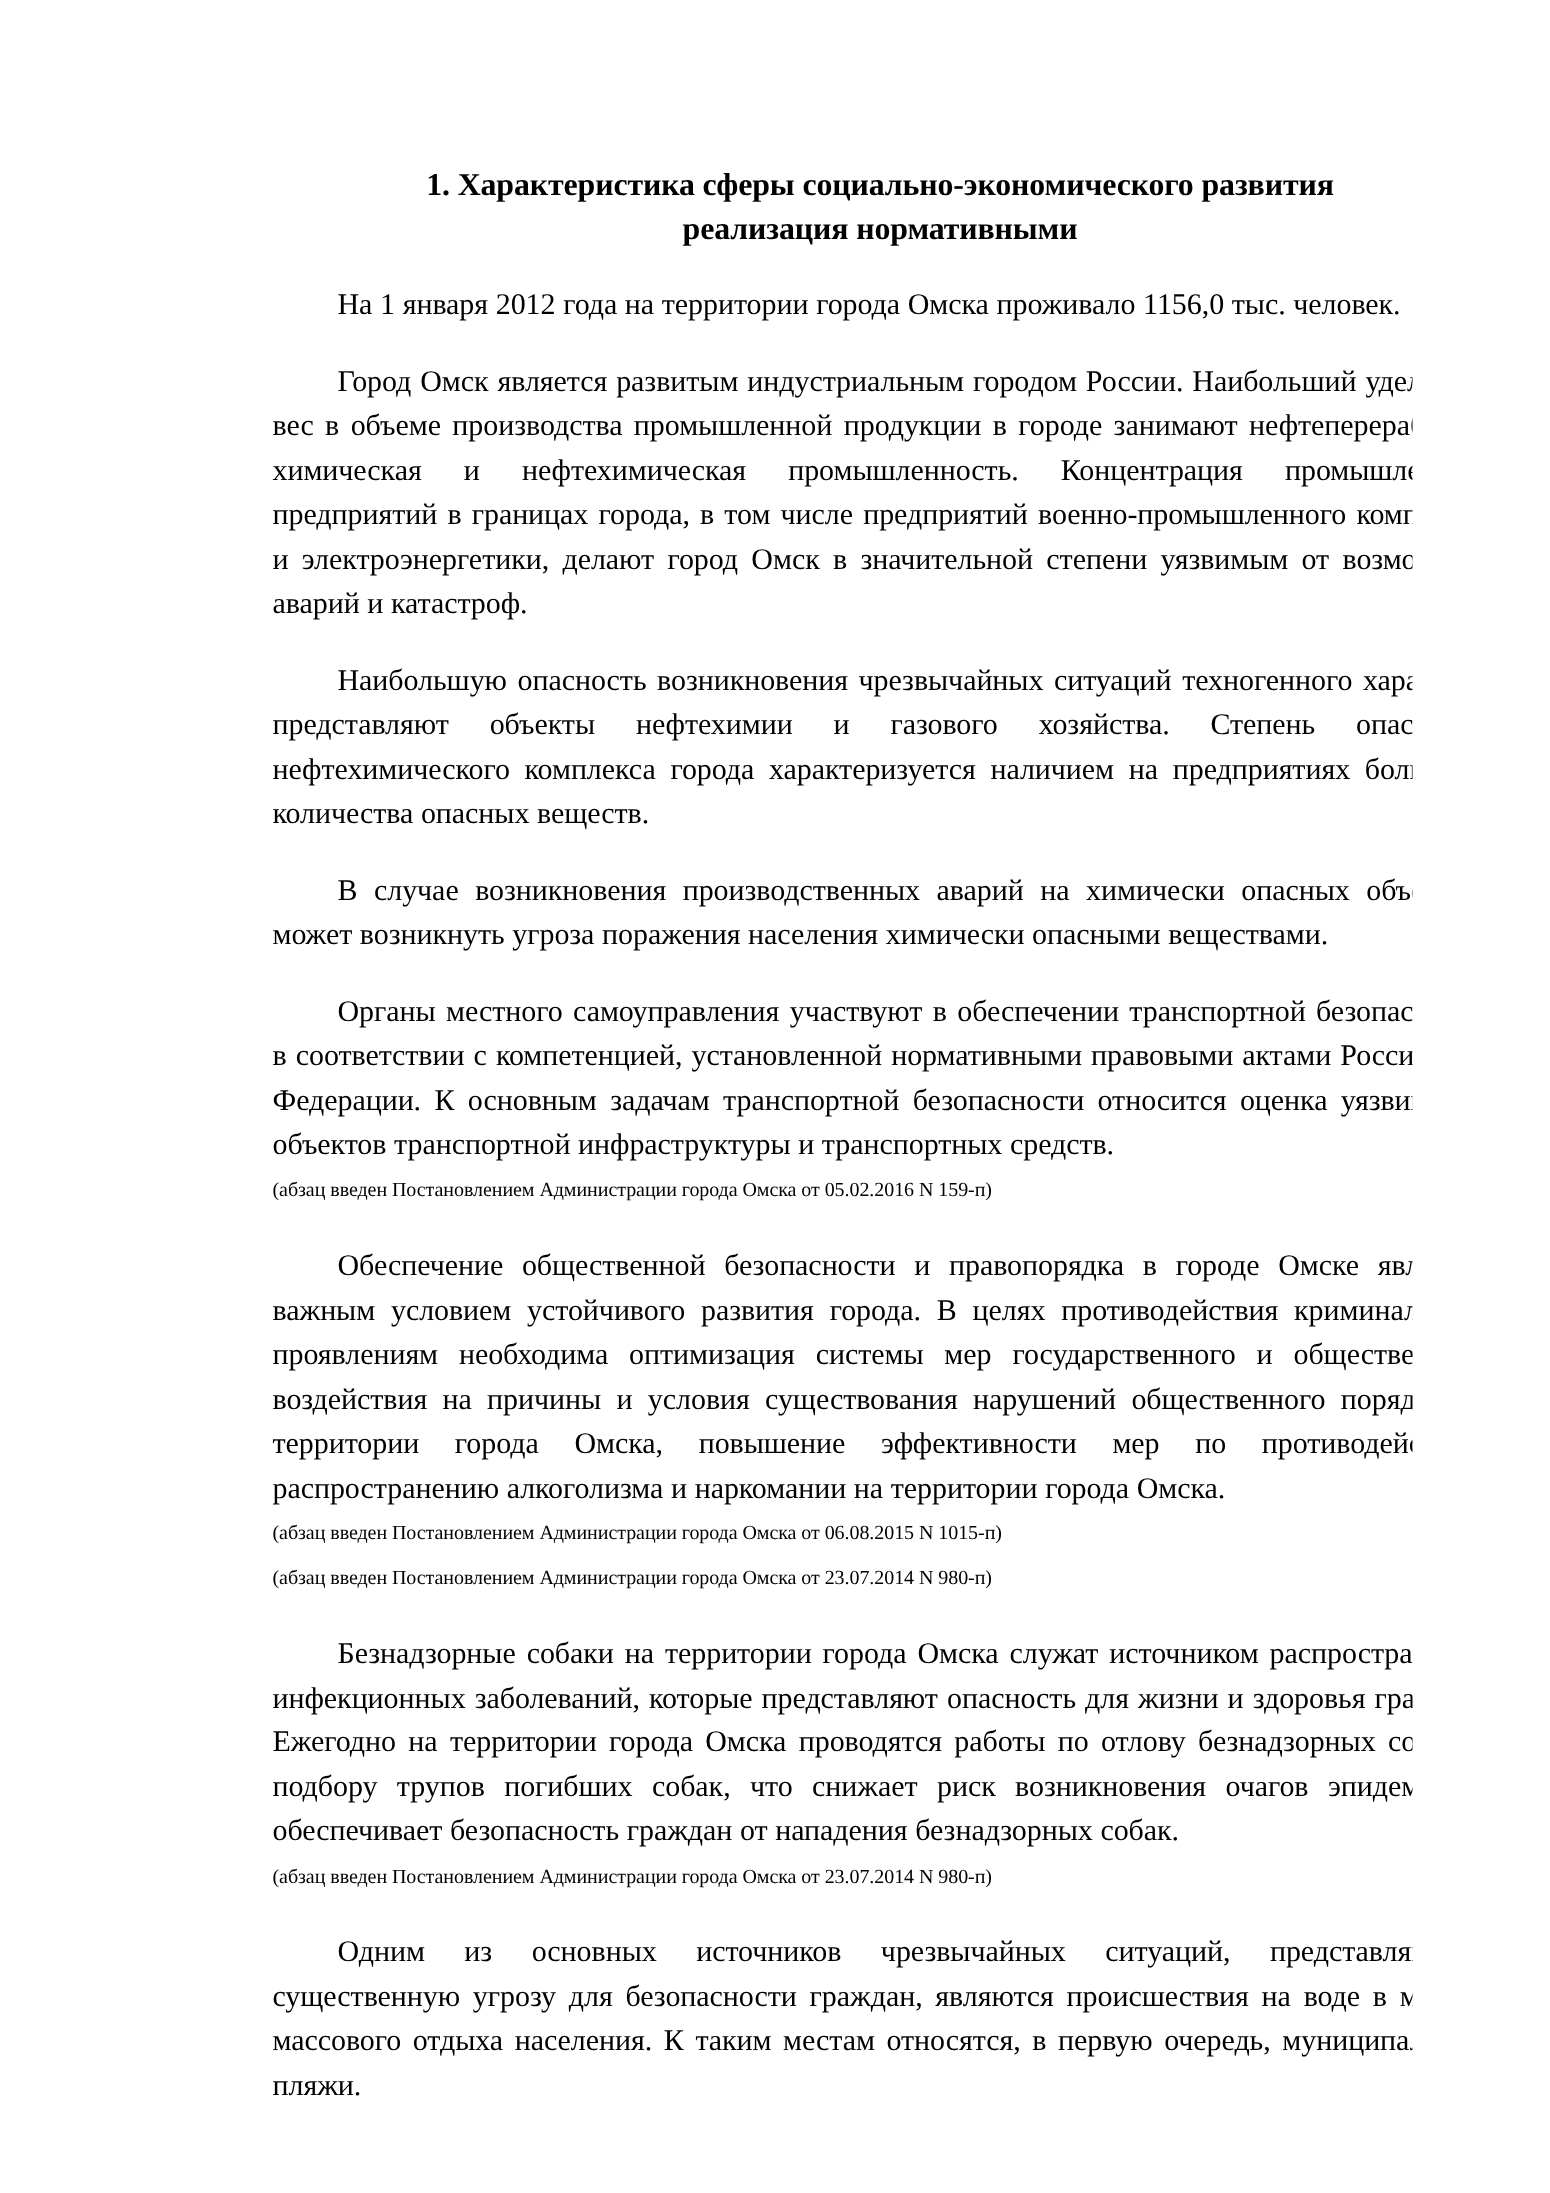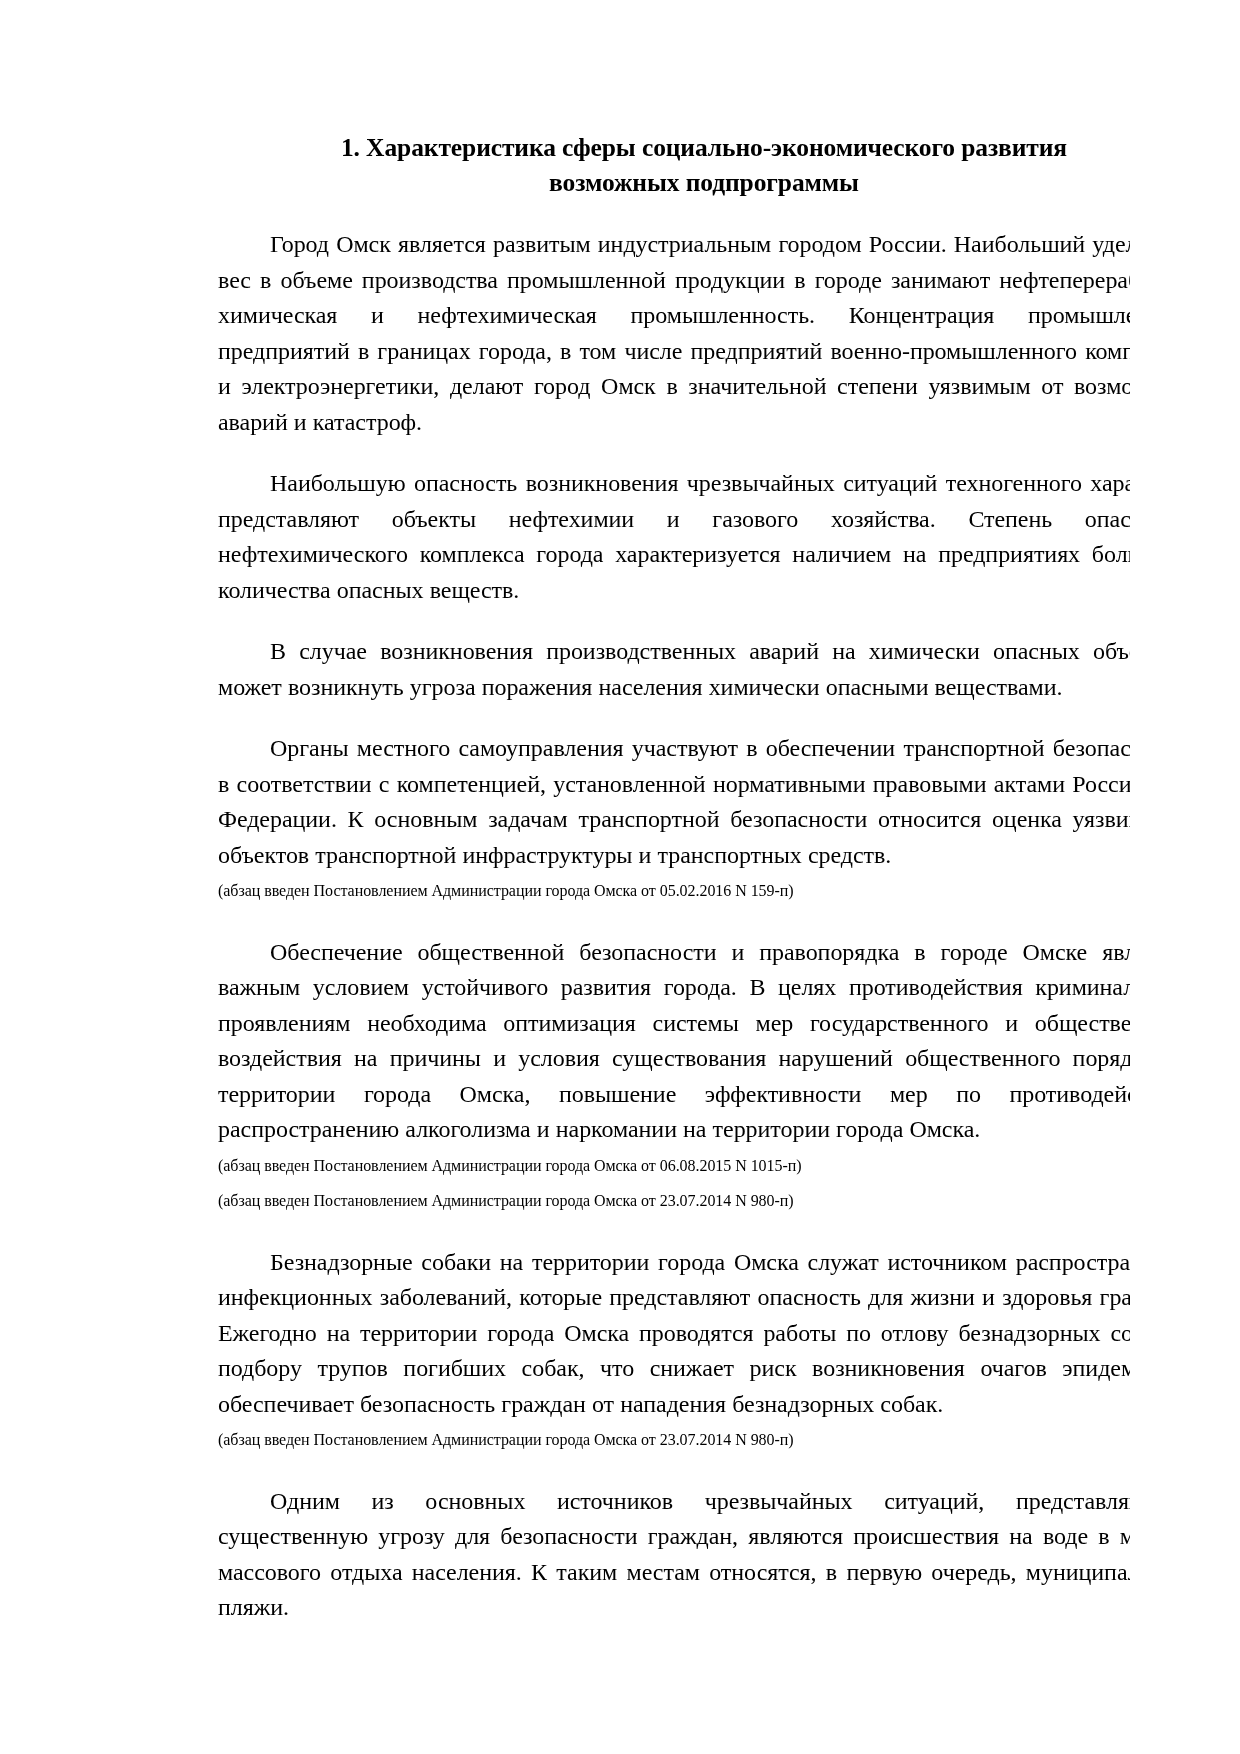--- a/index.html
+++ b/index.html
@@ -68,25 +68,26 @@
   }
 </style>
 </head>
 <body>
 
 <div class="page">
   <div class="content">
 
     <h1 class="doc-title">
       <span class="title-line">1. Характеристика сферы социально-экономического развития</span>
-      <span class="title-line">возможных подпрограммы</span>
+      <span class="title-line">реализация нормативными</span>
     </h1>
 
     <div class="body-block">
 
+      <p class="para">На 1 января 2012 года на территории города Омска проживало 1156,0 тыс. человек.</p>
 
       <p class="para spaced">Город Омск является развитым индустриальным городом России. Наибольший удельный вес в объеме производства промышленной продукции в городе занимают нефтепереработка, химическая и нефтехимическая промышленность. Концентрация промышленных предприятий в границах города, в том числе предприятий военно-промышленного комплекса и электроэнергетики, делают город Омск в значительной степени уязвимым от возможных аварий и катастроф.</p>
 
       <p class="para spaced">Наибольшую опасность возникновения чрезвычайных ситуаций техногенного характера представляют объекты нефтехимии и газового хозяйства. Степень опасности нефтехимического комплекса города характеризуется наличием на предприятиях большого количества опасных веществ.</p>
 
       <p class="para spaced">В случае возникновения производственных аварий на химически опасных объектах, может возникнуть угроза поражения населения химически опасными веществами.</p>
 
       <p class="para spaced">Органы местного самоуправления участвуют в обеспечении транспортной безопасности в соответствии с компетенцией, установленной нормативными правовыми актами Российской Федерации. К основным задачам транспортной безопасности относится оценка уязвимости объектов транспортной инфраструктуры и транспортных средств.</p>
       <p class="cite">(абзац введен Постановлением Администрации города Омска от 05.02.2016 N 159-п)</p>
 

